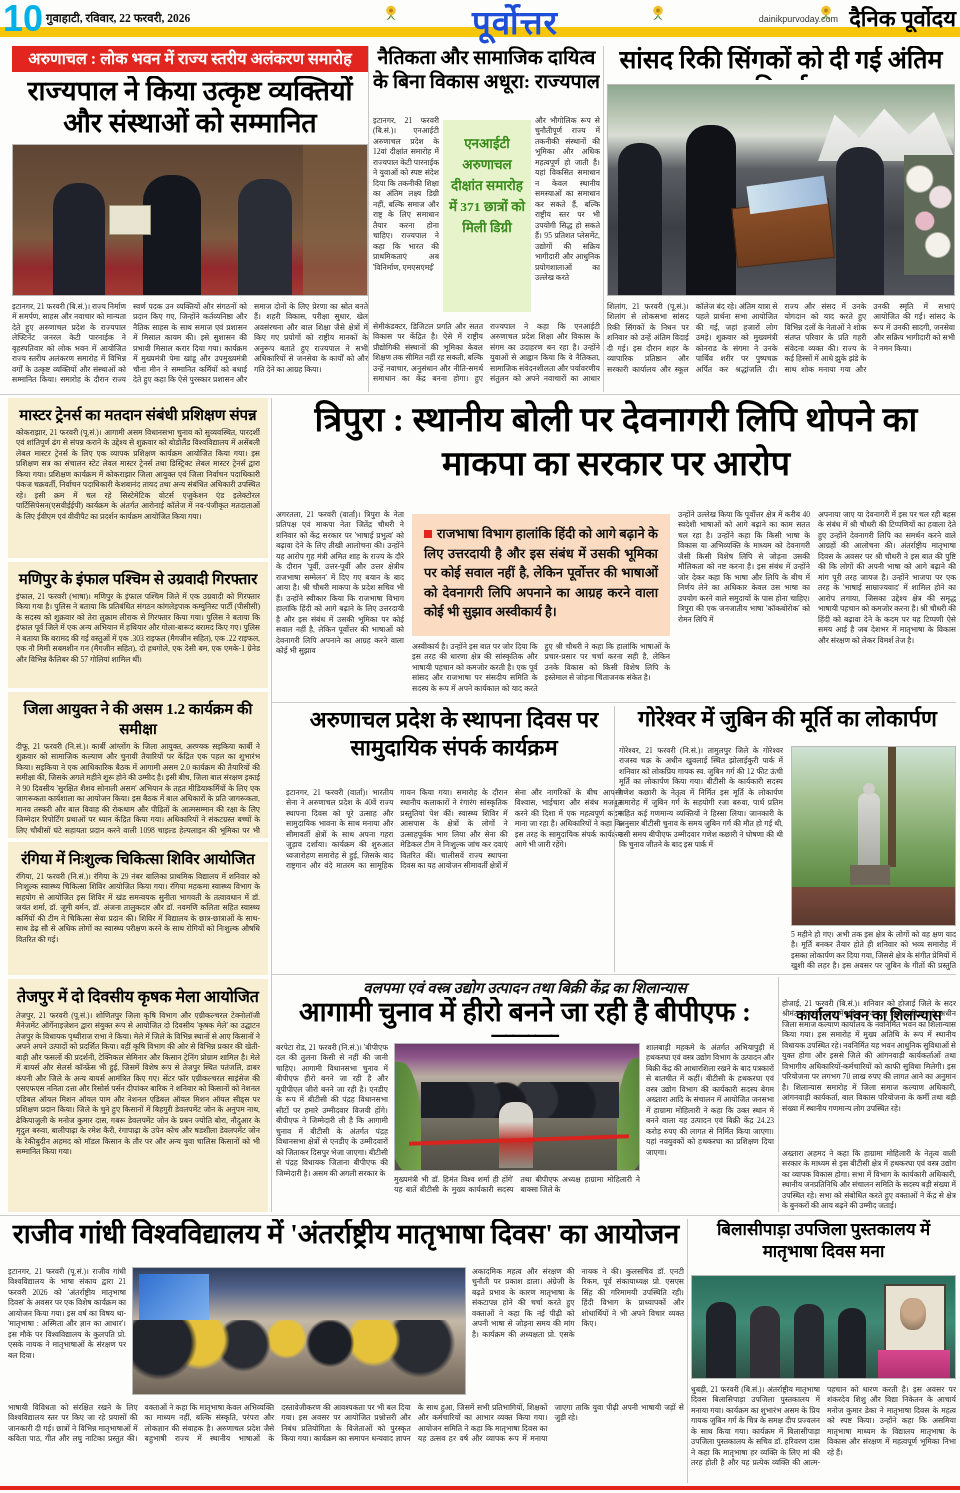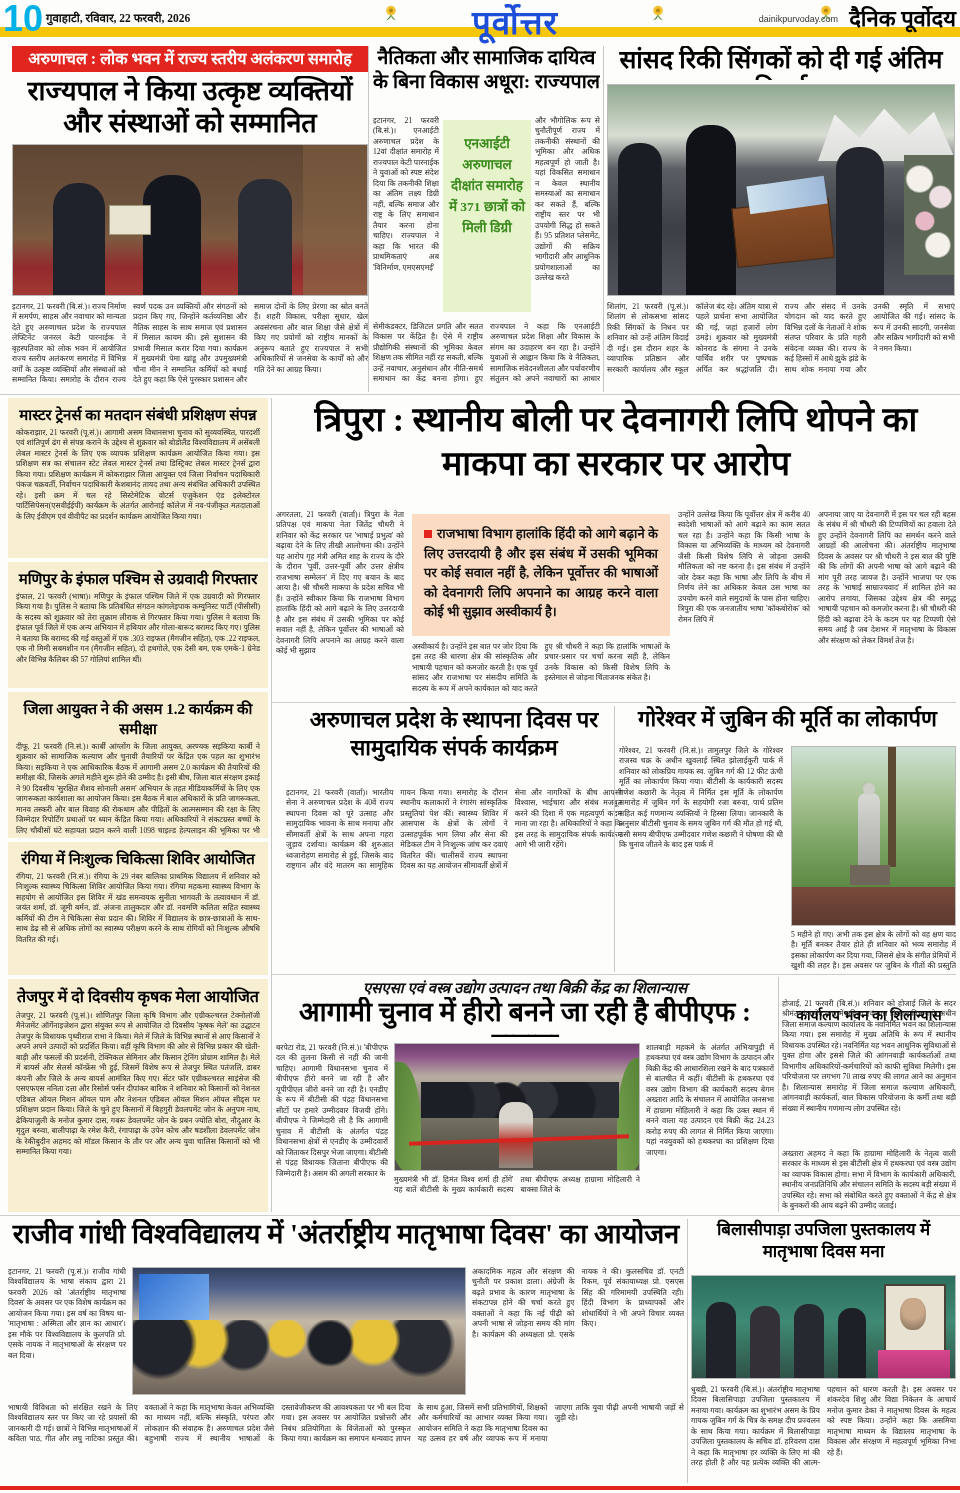--- a/index.html
+++ b/index.html
@@ -172,21 +172,21 @@
       <div class="fig" style="left:71px;top:36px;width:12px;height:12px;background:#cfcfca;border-radius:50%;"></div>
       <div class="fig" style="left:58px;top:118px;width:40px;height:20px;background:#70675a;"></div>
       <div class="fig" style="left:0;top:140px;width:165px;height:40px;background:linear-gradient(180deg,#7d3f3a,#5e2f2c);opacity:.85;"></div>
     </div>
     <div class="body-txt" style="position:absolute;left:172px;top:224px;width:165px;height:42px;">5 महीने हो गए। अभी तक इस क्षेत्र के लोगों को वह क्षण याद है। मूर्ति बनकर तैयार होते ही शनिवार को भव्य समारोह में इसका लोकार्पण कर दिया गया, जिससे क्षेत्र के संगीत प्रेमियों में खुशी की लहर है। इस अवसर पर जुबिन के गीतों की प्रस्तुति भी दी गई।</div>
   </div>
 
   <div class="hrule" style="left:272px;top:974px;width:684px;"></div>
 
   <div class="abs" style="left:276px;top:977px;width:498px;height:235px;">
-    <div class="italic-kicker" style="height:20px;">एसएसा एवं वस्त्र उद्योग उत्पादन तथा बिक्री केंद्र का शिलान्यास</div>
+    <div class="italic-kicker" style="height:20px;">वलपमा एवं वस्त्र उद्योग उत्पादन तथा बिक्री केंद्र का शिलान्यास</div>
     <div class="hl" style="font-size:27px;line-height:1.15;height:40px;">आगामी चुनाव में हीरो बनने जा रही है बीपीएफ : हाग्रामा</div>
     <div class="body-txt" style="position:absolute;left:0;top:66px;width:112px;height:169px;">बरपेटा रोड, 21 फरवरी (नि.सं.)। 'बीपीएफ दल की तुलना किसी से नहीं की जानी चाहिए। आगामी विधानसभा चुनाव में बीपीएफ हीरो बनने जा रही है और यूपीपीएल जीरो बनने जा रही है। एनडीए के रूप में बीटीसी की पंद्रह विधानसभा सीटों पर हमारे उम्मीदवार विजयी होंगे। बीपीएफ ने जिम्मेदारी ली है कि आगामी चुनाव में बीटीसी के अंतर्गत पंद्रह विधानसभा क्षेत्रों से एनडीए के उम्मीदवारों को जिताकर दिसपुर भेजा जाएगा। बीटीसी से पंद्रह विधायक जिताना बीपीएफ की जिम्मेदारी है। असम की अगली सरकार के</div>
     <div class="photo" style="left:118px;top:66px;width:246px;height:128px;background:linear-gradient(180deg,#6e3f6e 0%,#8d5489 10%,#b9aea2 26%,#7b776b 52%,#5f5b4f 78%,#53504a 100%);">
       <div class="fig" style="left:-8px;top:18px;width:34px;height:110px;background:linear-gradient(100deg,#4f7d33,#77a24e);border-radius:0 60% 0 60%;"></div>
       <div class="fig" style="left:222px;top:14px;width:32px;height:114px;background:linear-gradient(260deg,#4f7d33,#77a24e);border-radius:60% 0 60% 0;"></div>
       <div class="fig" style="left:26px;top:38px;width:198px;height:36px;background:radial-gradient(circle at 10% 60%,#1d1f26 18%,transparent 20%),radial-gradient(circle at 26% 50%,#2a2c33 18%,transparent 20%),radial-gradient(circle at 42% 62%,#1a1c22 18%,transparent 20%),radial-gradient(circle at 58% 48%,#30323a 18%,transparent 20%),radial-gradient(circle at 74% 58%,#1d1f26 18%,transparent 20%),radial-gradient(circle at 90% 52%,#2a2c33 18%,transparent 20%);"></div>
       <div class="fig" style="left:104px;top:58px;width:34px;height:66px;background:linear-gradient(180deg,#d8d5cd 30%,#b8352c 60%,#8e8a80 100%);border-radius:14px 14px 0 0;"></div>
       <div class="fig" style="left:14px;top:94px;width:220px;height:4px;background:#d8231f;transform:rotate(-2deg);"></div>
     </div>
     <div class="caption cols2" style="position:absolute;left:118px;top:198px;width:246px;height:37px;">मुख्यमंत्री भी डॉ. हिमंत विश्व शर्मा ही होंगे' यह बातें बीटीसी के मुख्य कार्यकारी सदस्य तथा बीपीएफ अध्यक्ष हाग्रामा मोहिलारी ने बाक्सा जिले के</div>

